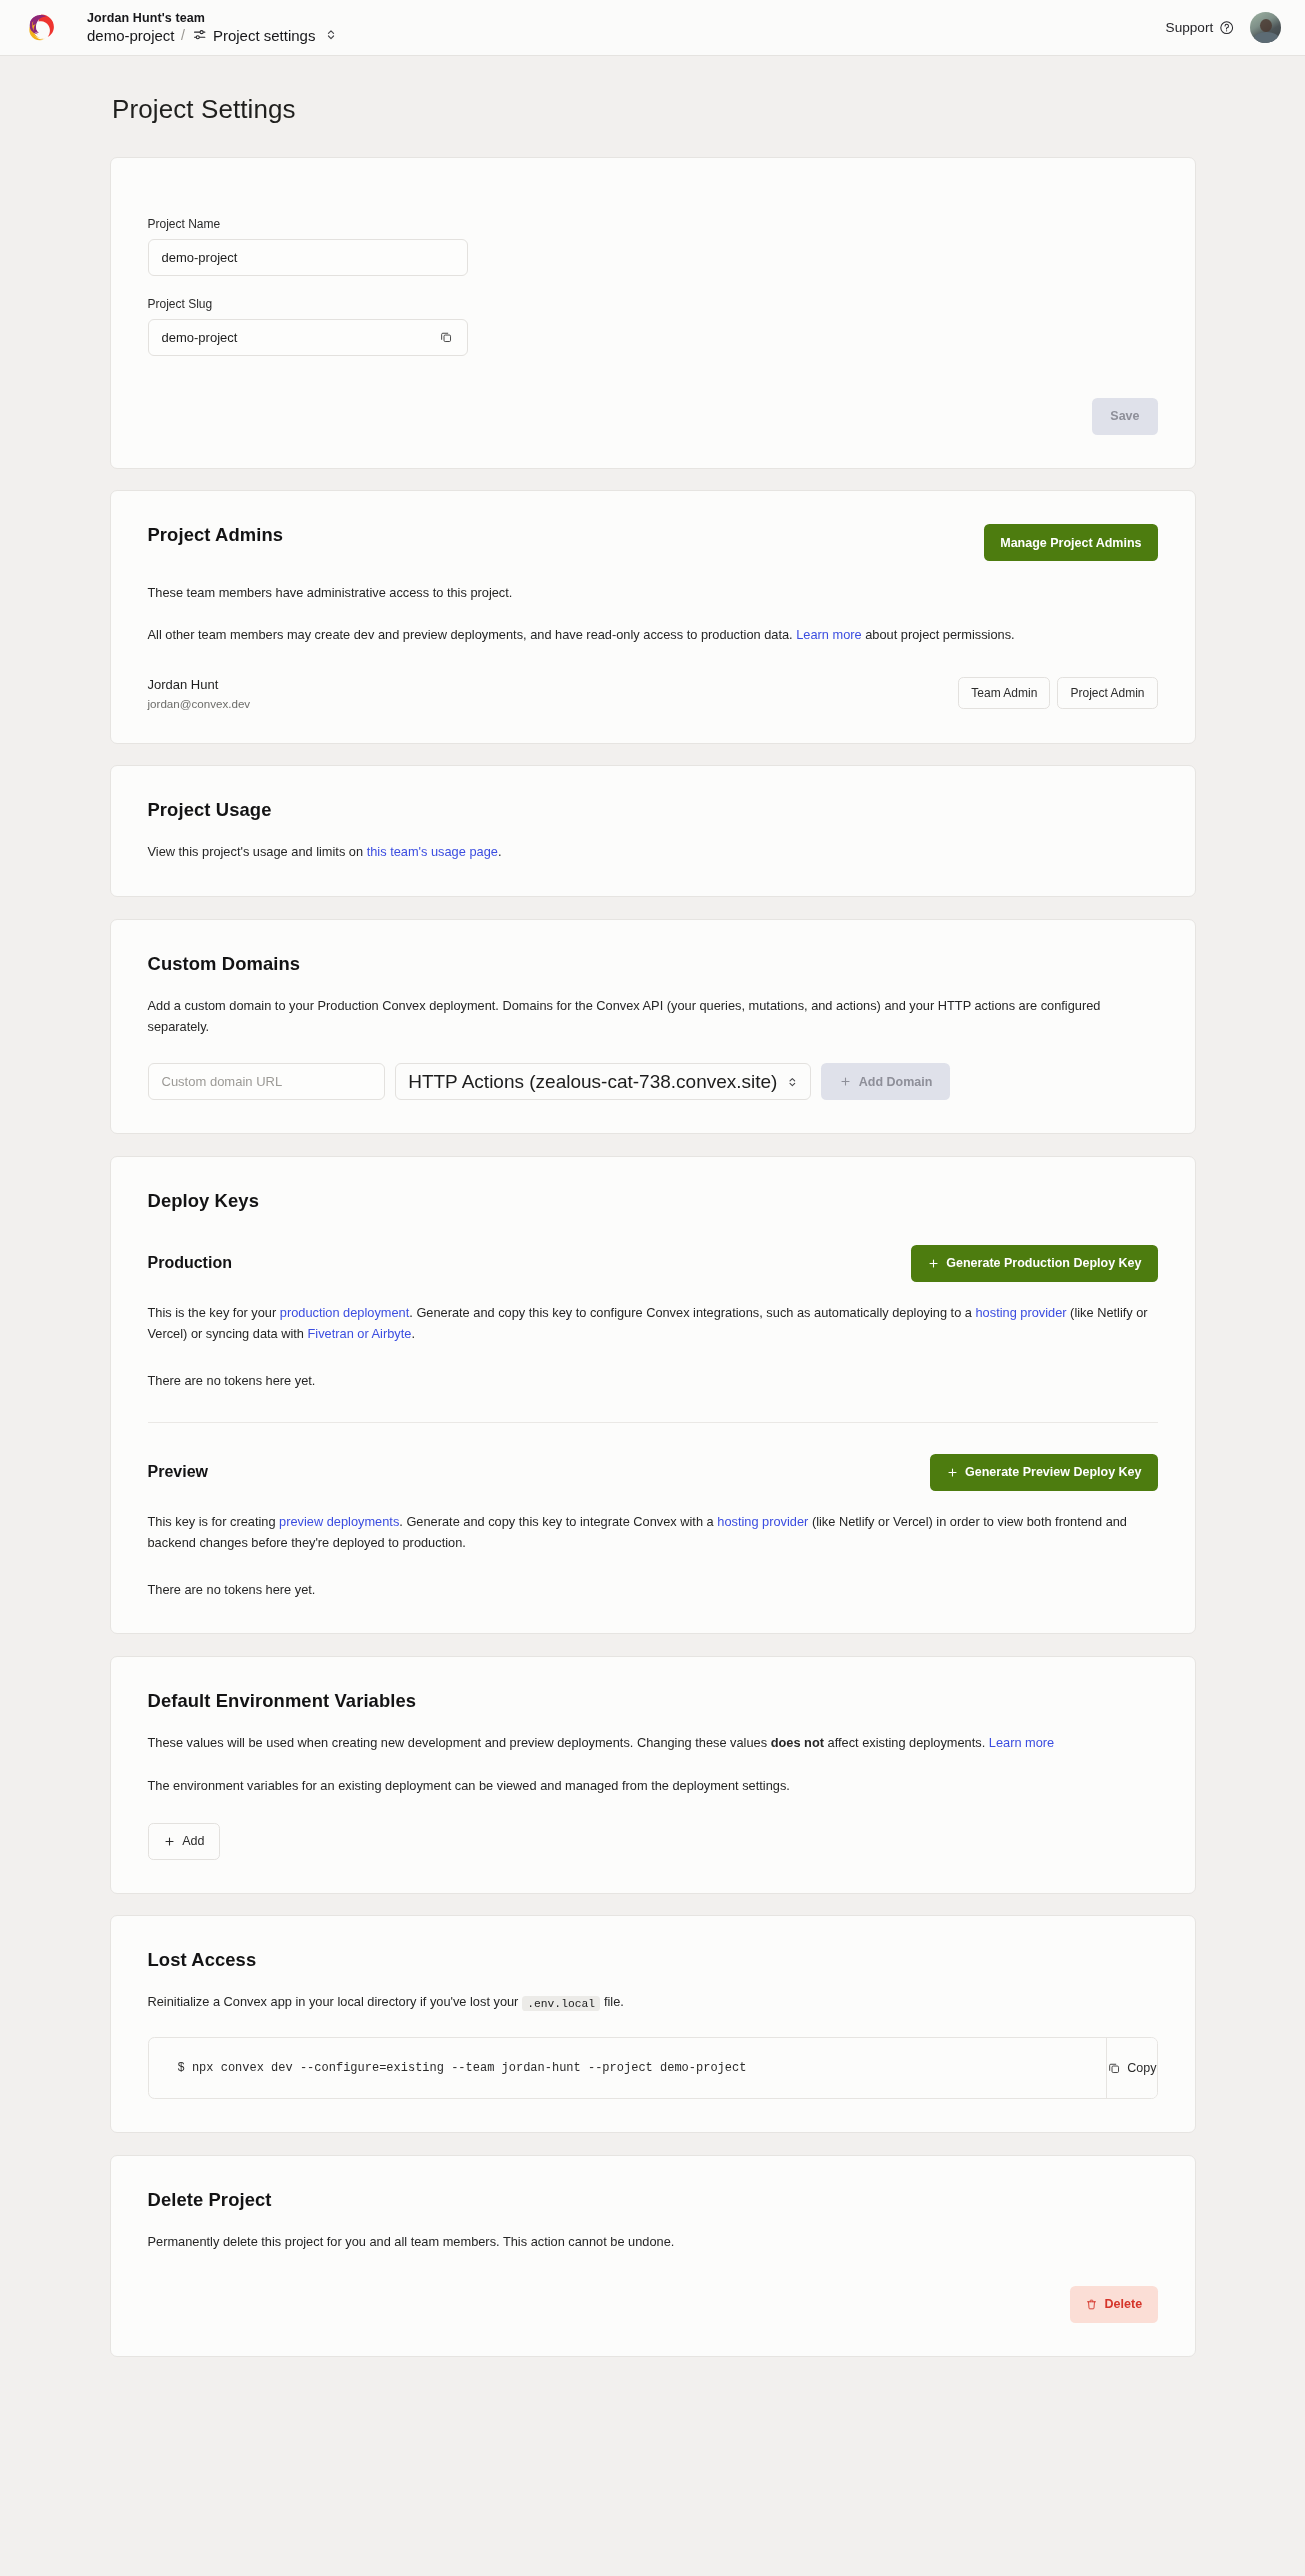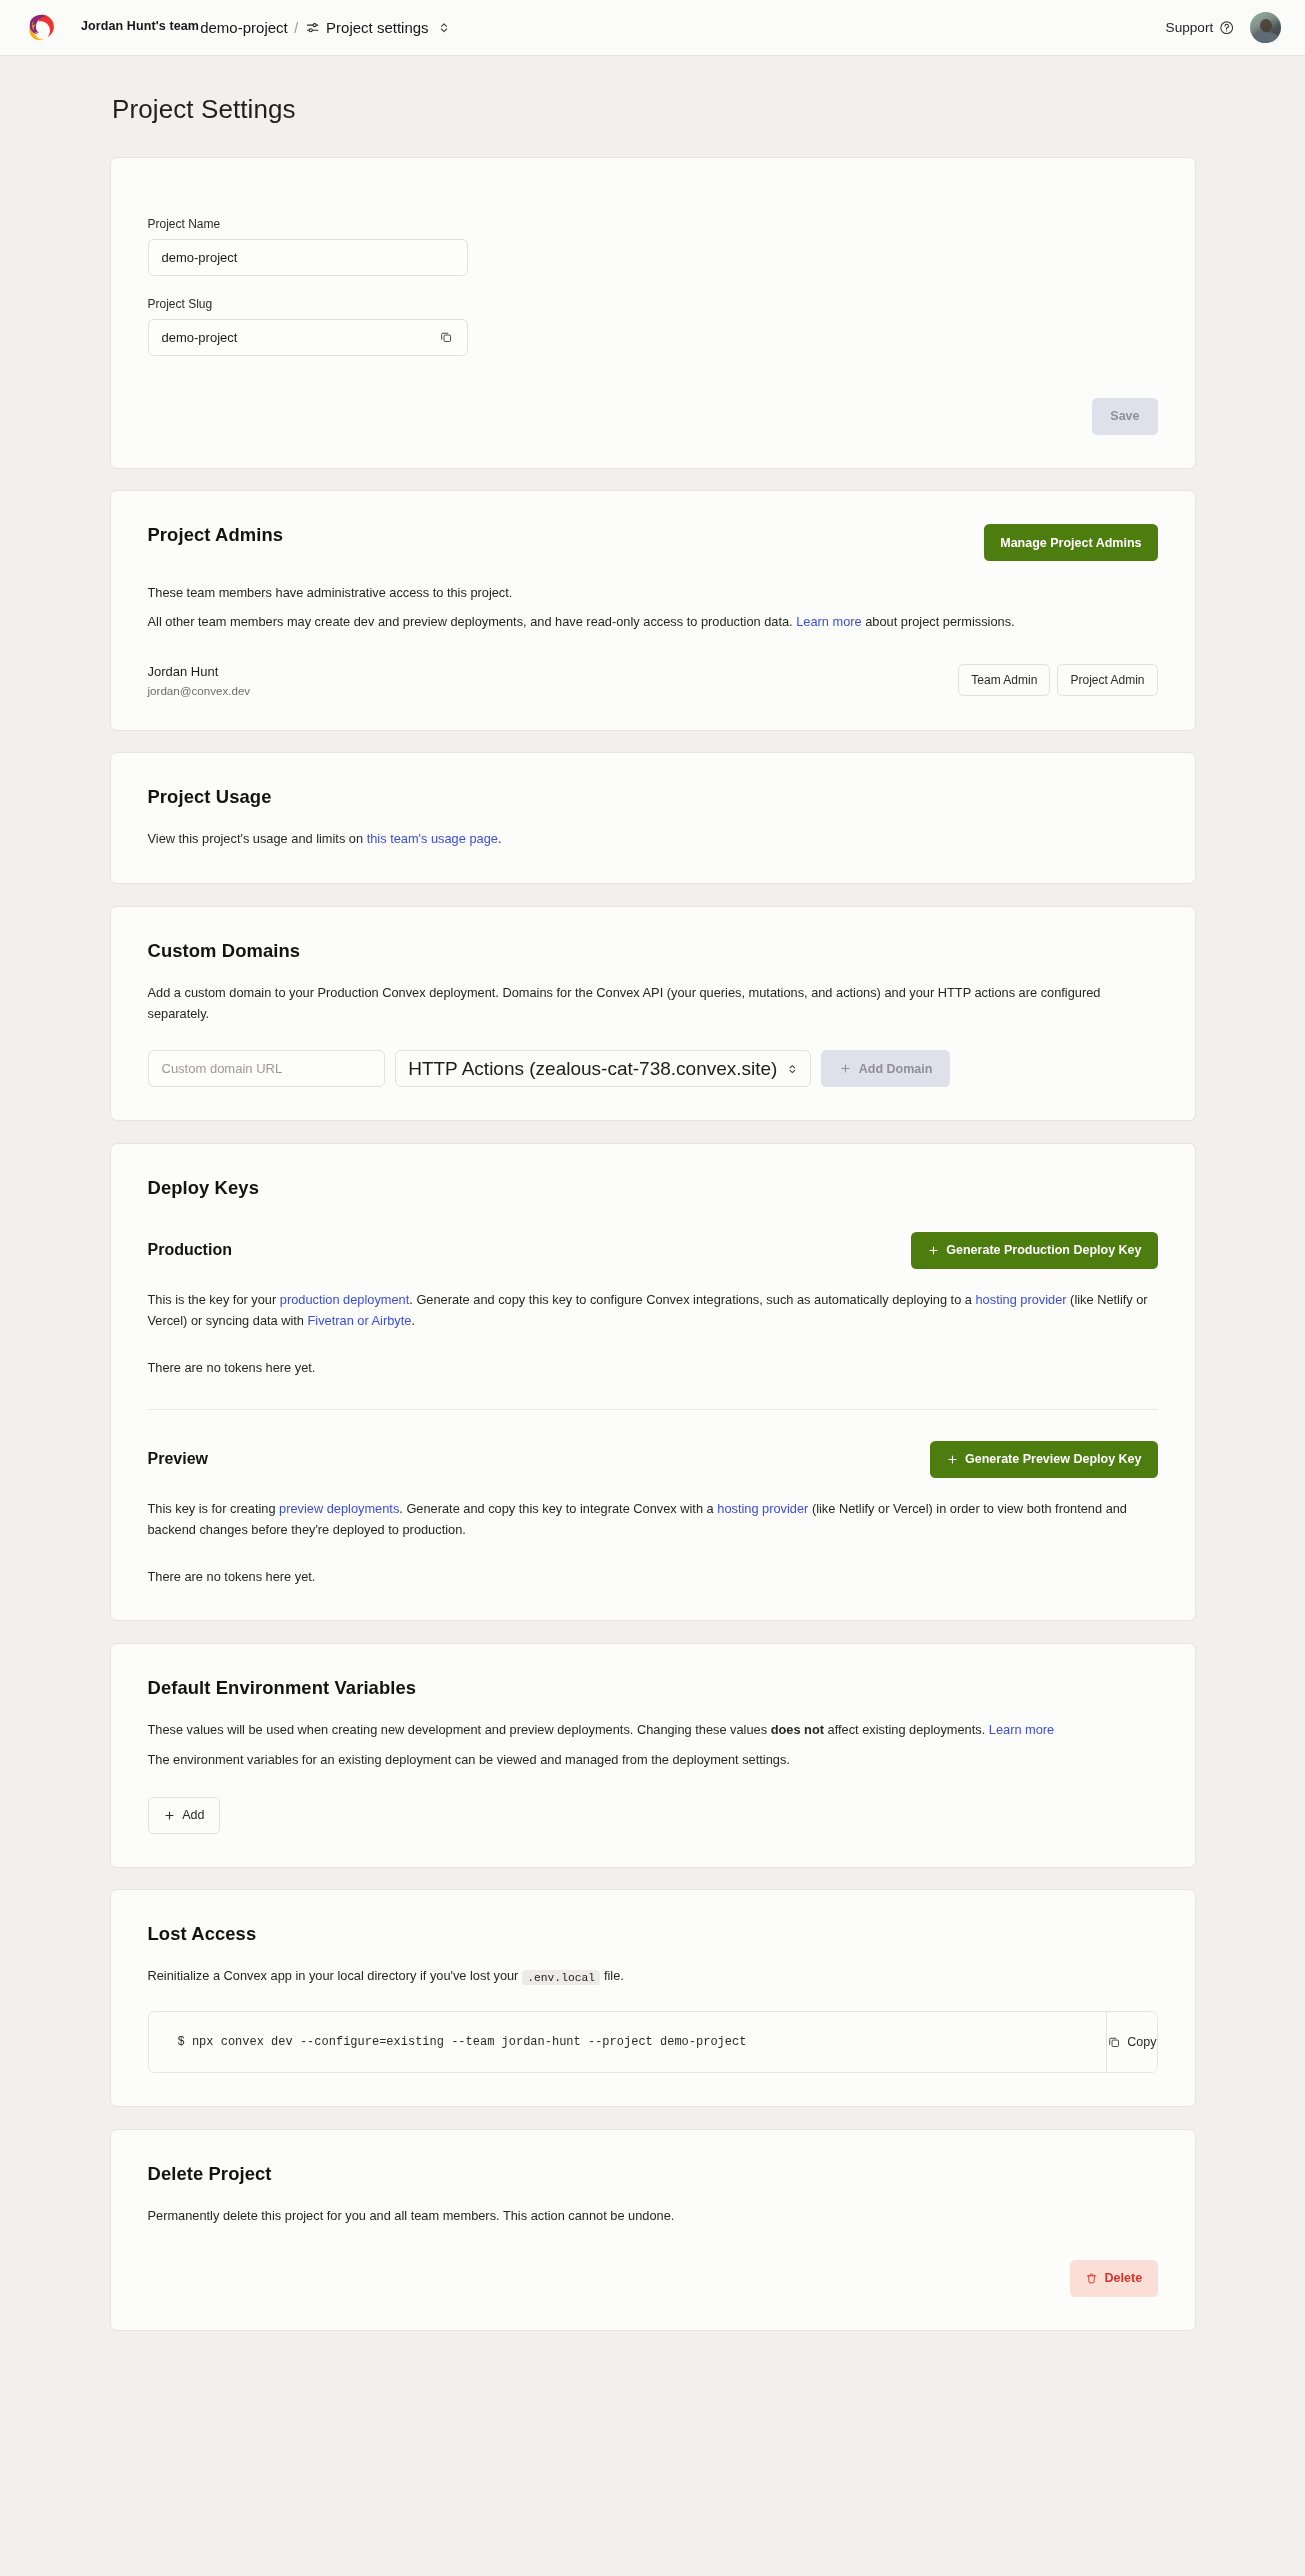--- a/index.html
+++ b/index.html
@@ -15,21 +15,21 @@
   
   .topbar {
     height: 56px;
     background: #fbfbfa;
     border-bottom: 0.6px solid #e5e3e0;
     display: flex;
     align-items: center;
     padding: 0 24px 0 25px;
   }
   .logo-wrap { width: 33px; height: 33px; display: flex; align-items: center; justify-content: center; flex: 0 0 auto; }
-  .brand-text { margin-left: 23px; display: flex; flex-direction: row; justify-content: center; gap: 1.2px; }
+  .brand-text { margin-left: 29px; display: flex; flex-direction: column; justify-content: center; gap: 1.2px; }
   .team-name { font-size: 12.5px; font-weight: 700; color: #17171a; letter-spacing: 0.1px; }
   .crumbs { display: flex; align-items: center; gap: 6.5px; font-size: 15px; color: #17171a; }
   .crumb-link { color: #17171a; }
   .crumb-sep { color: #9a9893; font-size: 14.2px; }
   .crumb-current { display: flex; align-items: center; gap: 6px; }
   .chev-updown { margin-left: 3.6px; display: inline-flex; }
   .topbar-right { margin-left: auto; display: flex; align-items: center; gap: 15.4px; }
   .support { display: flex; align-items: center; gap: 6px; font-size: 13.6px; color: #26262a; }
   .avatar {
     width: 31px; height: 31px; border-radius: 50%;
@@ -135,21 +135,21 @@
     font-family: "Liberation Mono", monospace; font-size: 12px; color:#2a2a2a;
     white-space: nowrap;
   }
   .cmd-copy {
     border-left:0.6px solid #e6e4e1; background:#fcfcfb;
     display:flex; align-items:center; gap:6.5px; padding: 0 0;
     font-size: 12.5px; color:#2a2a2a; cursor:pointer;
   }
 
   .right-align { display:flex; justify-content:flex-end; }
-  .mt-28 { margin-top:9px; } .mt-36 { margin-top:21.4px; }
+  .mt-28 { margin-top:22px; } .mt-36 { margin-top:21.4px; }
   .mt-44 { margin-top:26px; } .mt-56 { margin-top:33px; }
   .mt-70 { margin-top:42px; }
   svg { display:block; }
 </style>
 </head>
 <body>
 
 <div class="topbar">
   <div class="logo-wrap">
     <svg width="31" height="31" viewBox="0 0 100 100" aria-hidden="true">

